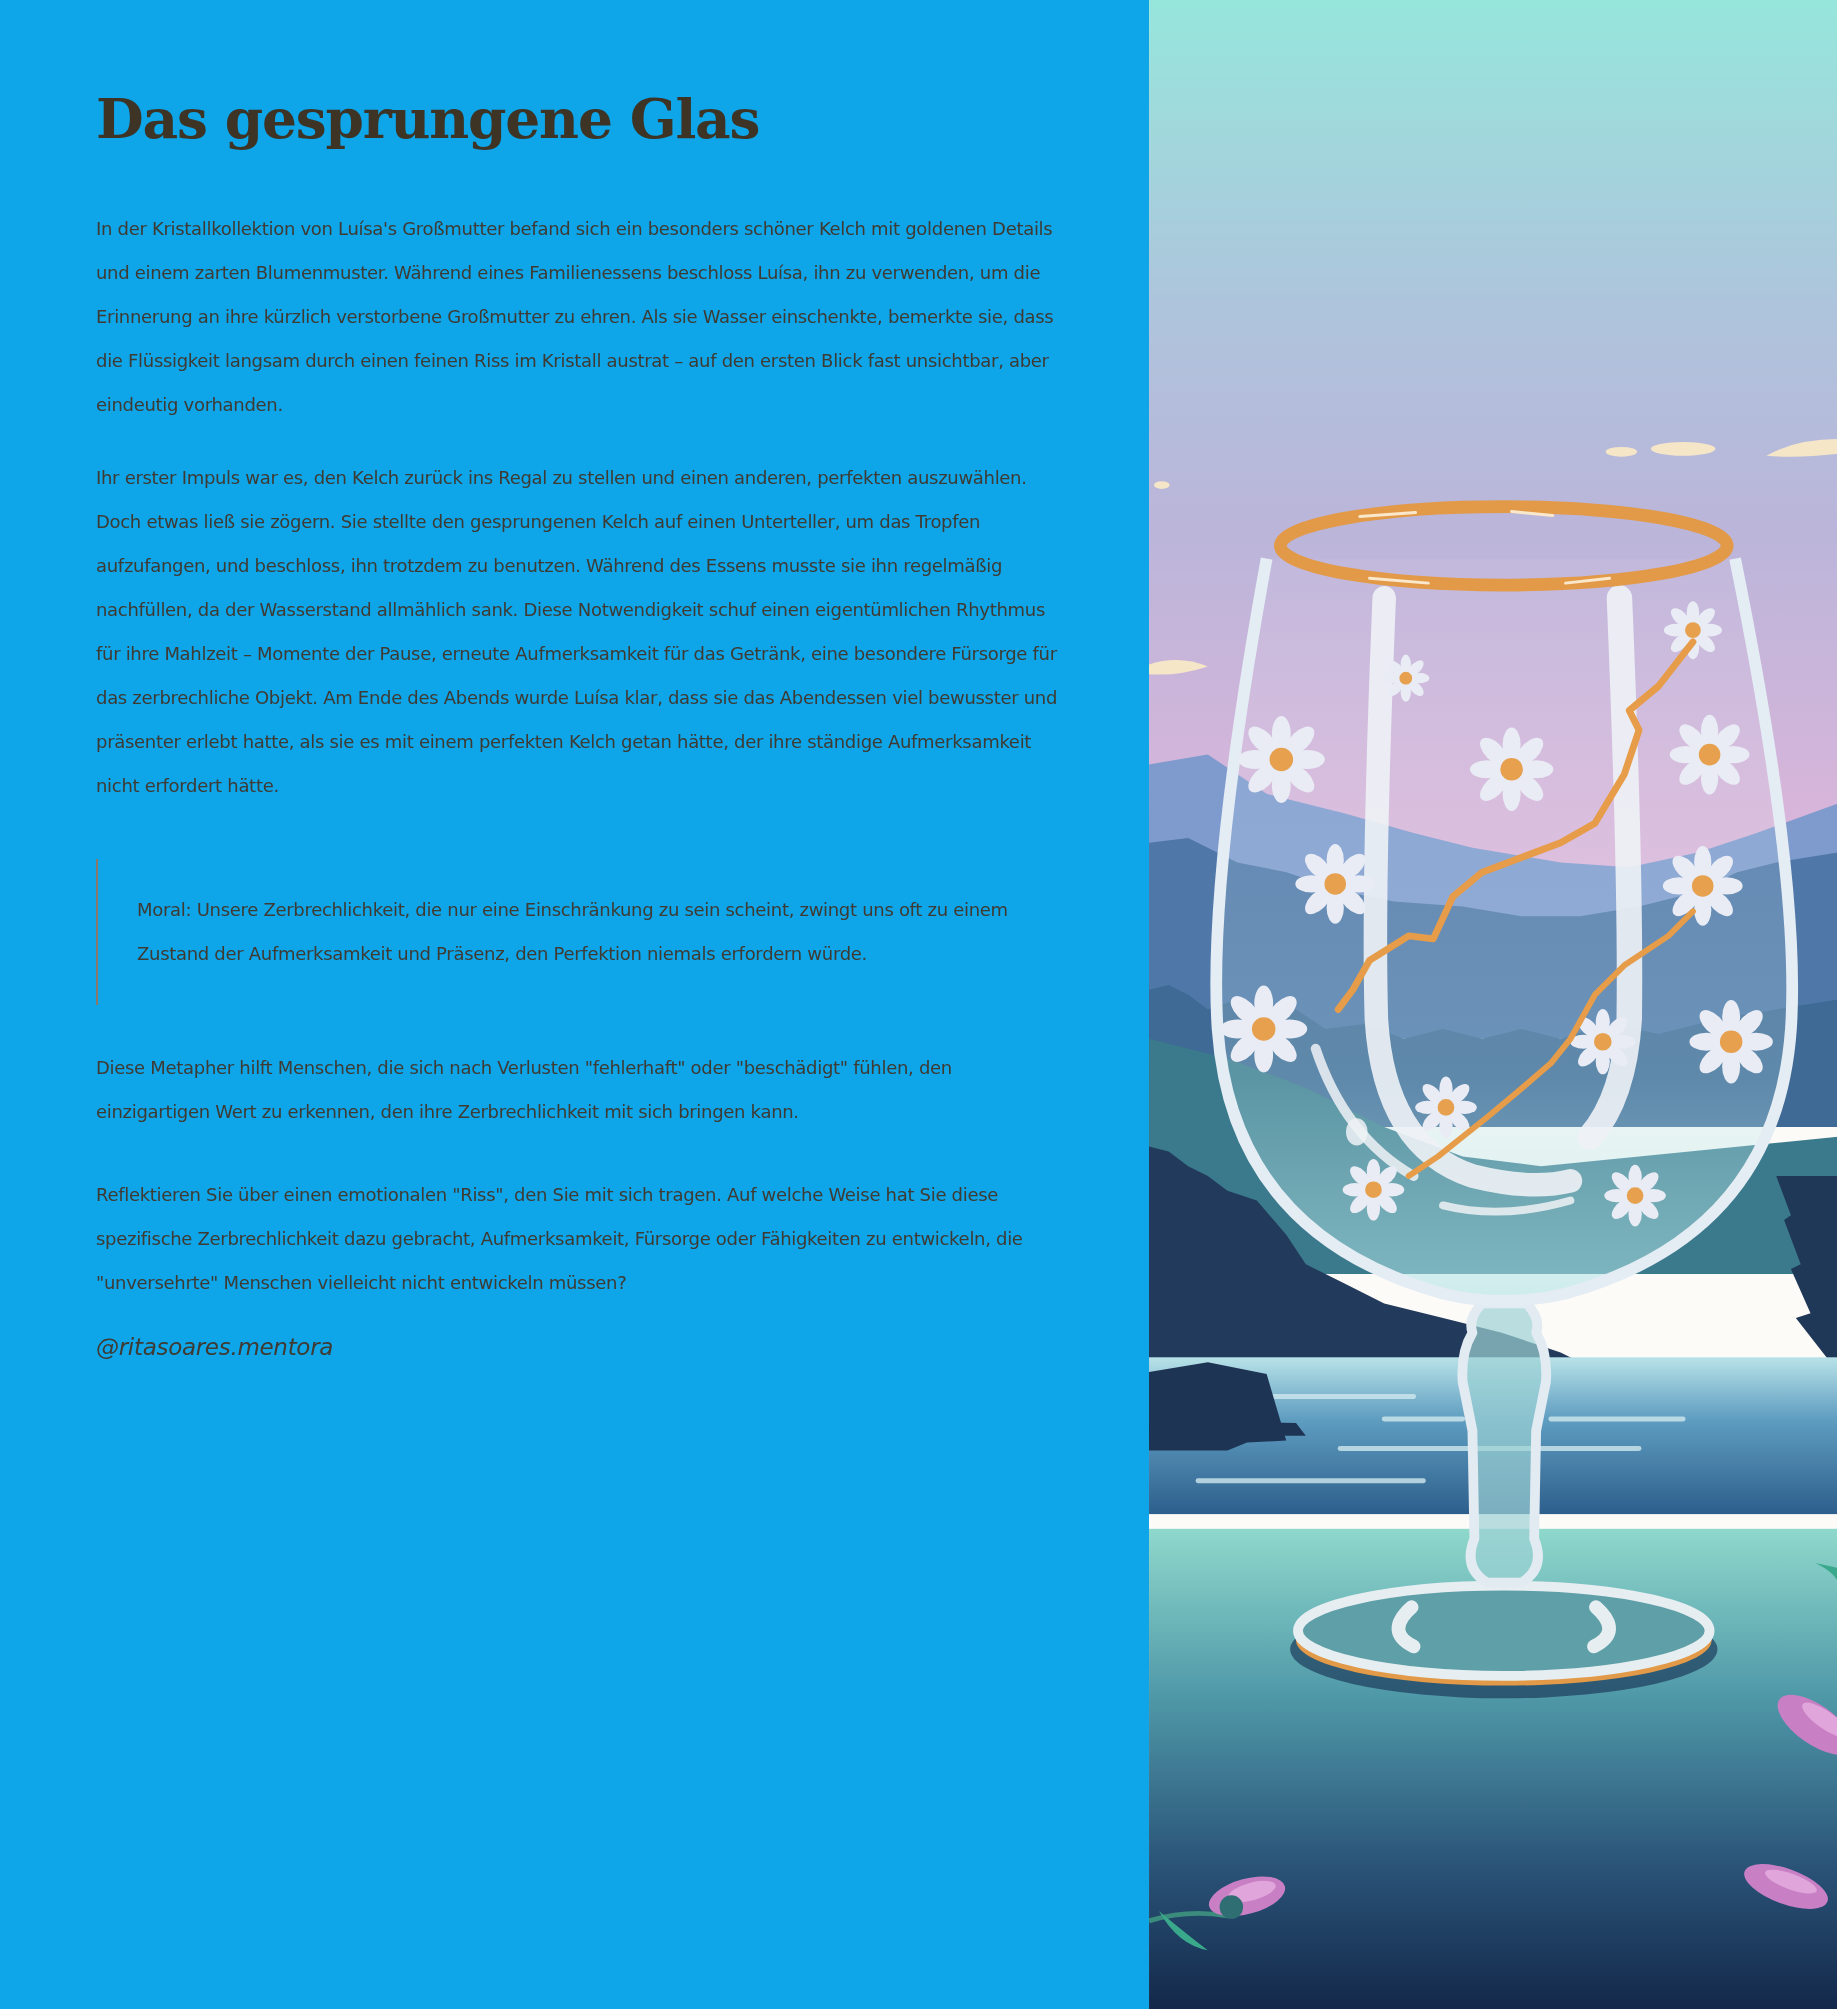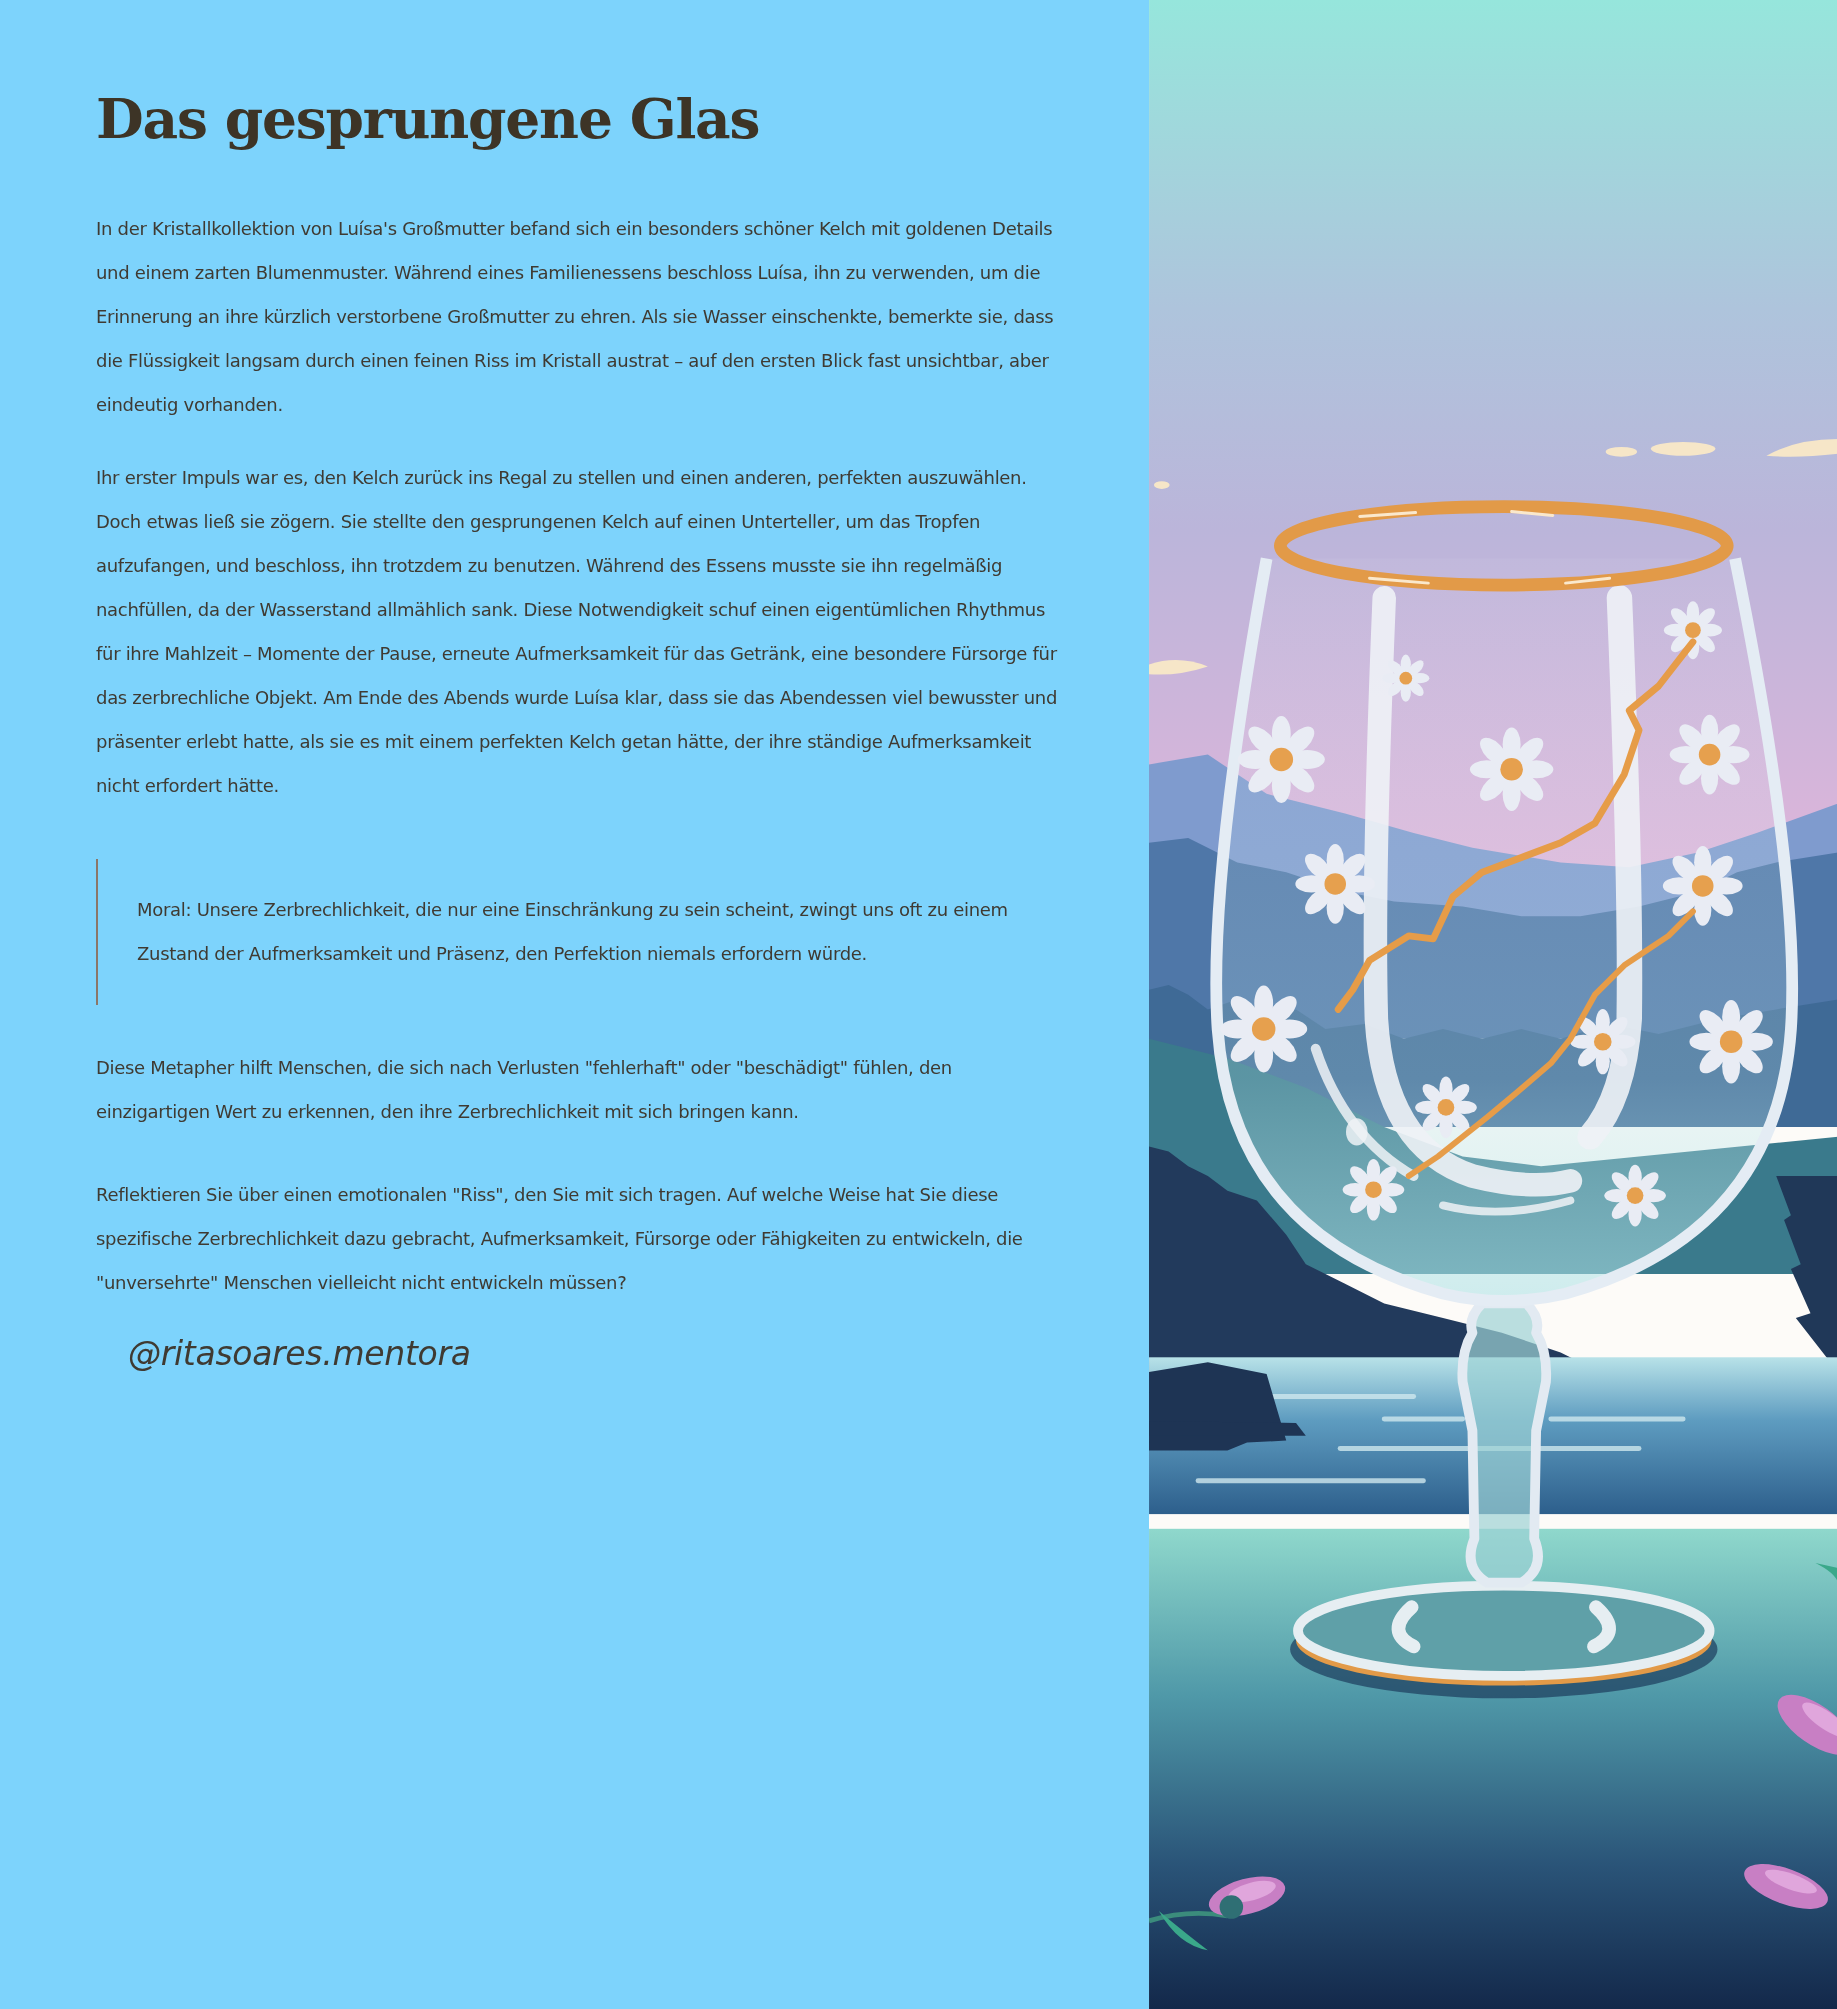--- a/index.html
+++ b/index.html
@@ -7,21 +7,21 @@
     body {
       background: #fdfbf8;
       font-family: "DejaVu Sans", "Liberation Sans", sans-serif;
       color: #3f3a32;
       position: relative;
     }
     .page { display: flex; width: 1838px; height: 2009px; }
     .text-panel {
       width: 1149px;
       height: 2009px;
-      background: #7dd3fc;
+      background: #0ea5e9;
       padding: 82px 96px 0 96px;
       position: relative;
     }
     .title {
       font-family: "DejaVu Serif", "Liberation Serif", serif;
       font-weight: bold;
       font-size: 55px;
       color: #3d3426;
       letter-spacing: -1.2px;
       line-height: 74px;
@@ -47,25 +47,24 @@
       font-family: "DejaVu Serif", "Liberation Serif", serif;
       font-weight: bold;
       font-size: 27.4px;
       color: #3d3426;
       letter-spacing: -0.6px;
       line-height: 39px;
       margin-bottom: 39px;
     }
     .signature {
       font-style: italic;
-      font-size: 33px;
+      font-size: 23px;
       color: #3f3a32;
       letter-spacing: -0.3px;
       margin-top: 27.4px;
-      margin-left: 32px;
     }
     .image-panel {
       width: 689px;
       height: 2009px;
       position: relative;
       overflow: hidden;
     }
     .image-panel svg { display: block; width: 689px; height: 2009px; }
   </style>
 </head>

